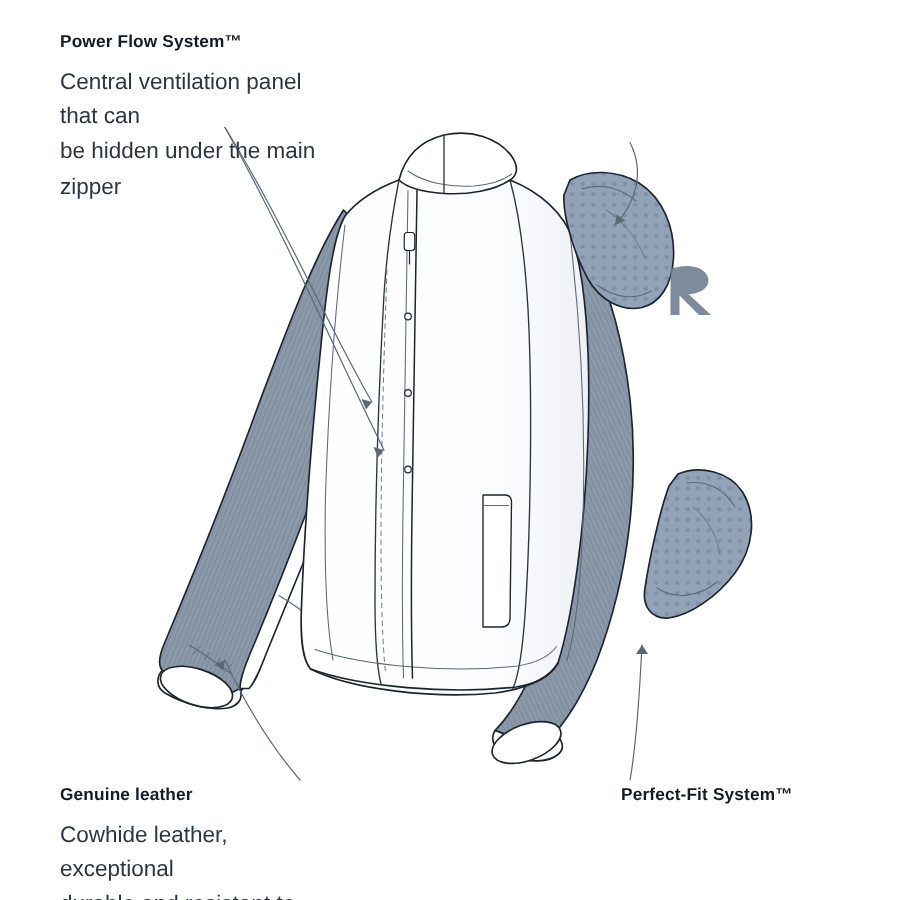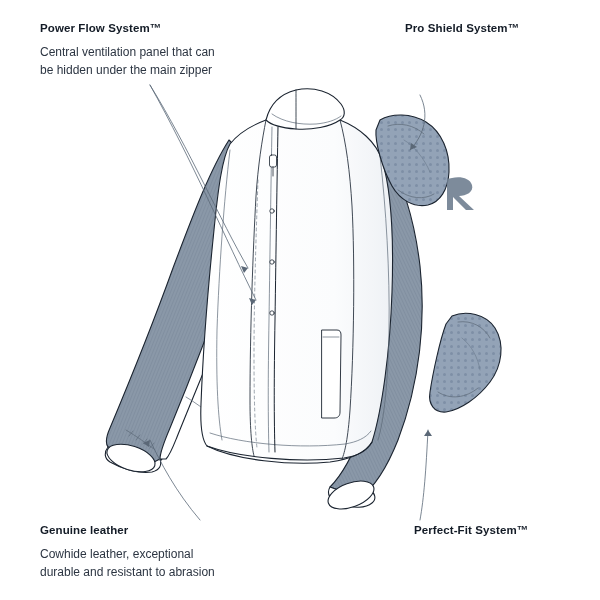--- a/index.html
+++ b/index.html
@@ -29,21 +29,21 @@
   }
   .annot .title {
     font-size: 11.5px;
     font-weight: bold;
     letter-spacing: 0.1px;
     color: #131b26;
     margin: 0 0 7px 0;
     line-height: 1.2;
   }
   .annot .body {
-    font-size: 12px;
+    font-size: 15px;
     line-height: 1.55;
     color: #2c3542;
     margin: 0;
     white-space: pre-line;
   }
   #annot-power   { left: 40px;  top: 22px; }
   #annot-shield  { left: 405px; top: 22px; }
   #annot-leather { left: 40px;  top: 524px; }
   #annot-fit     { left: 390px; top: 524px; width: 195px; margin-left: 24px; }
 
@@ -203,21 +203,20 @@
     </g>
   </svg>
 
   <div class="annot" id="annot-power">
     <p class="title">Power Flow System™</p>
     <p class="body">Central ventilation panel that can
 be hidden under the main zipper</p>
   </div>
 
   <div class="annot" id="annot-shield">
-    <p class="title">Pro Shield System™</p>
   </div>
 
   <div class="annot" id="annot-leather">
     <p class="title">Genuine leather</p>
     <p class="body">Cowhide leather, exceptional
 durable and resistant to abrasion</p>
   </div>
 
   <div class="annot" id="annot-fit">
     <p class="title">Perfect-Fit System™</p>

